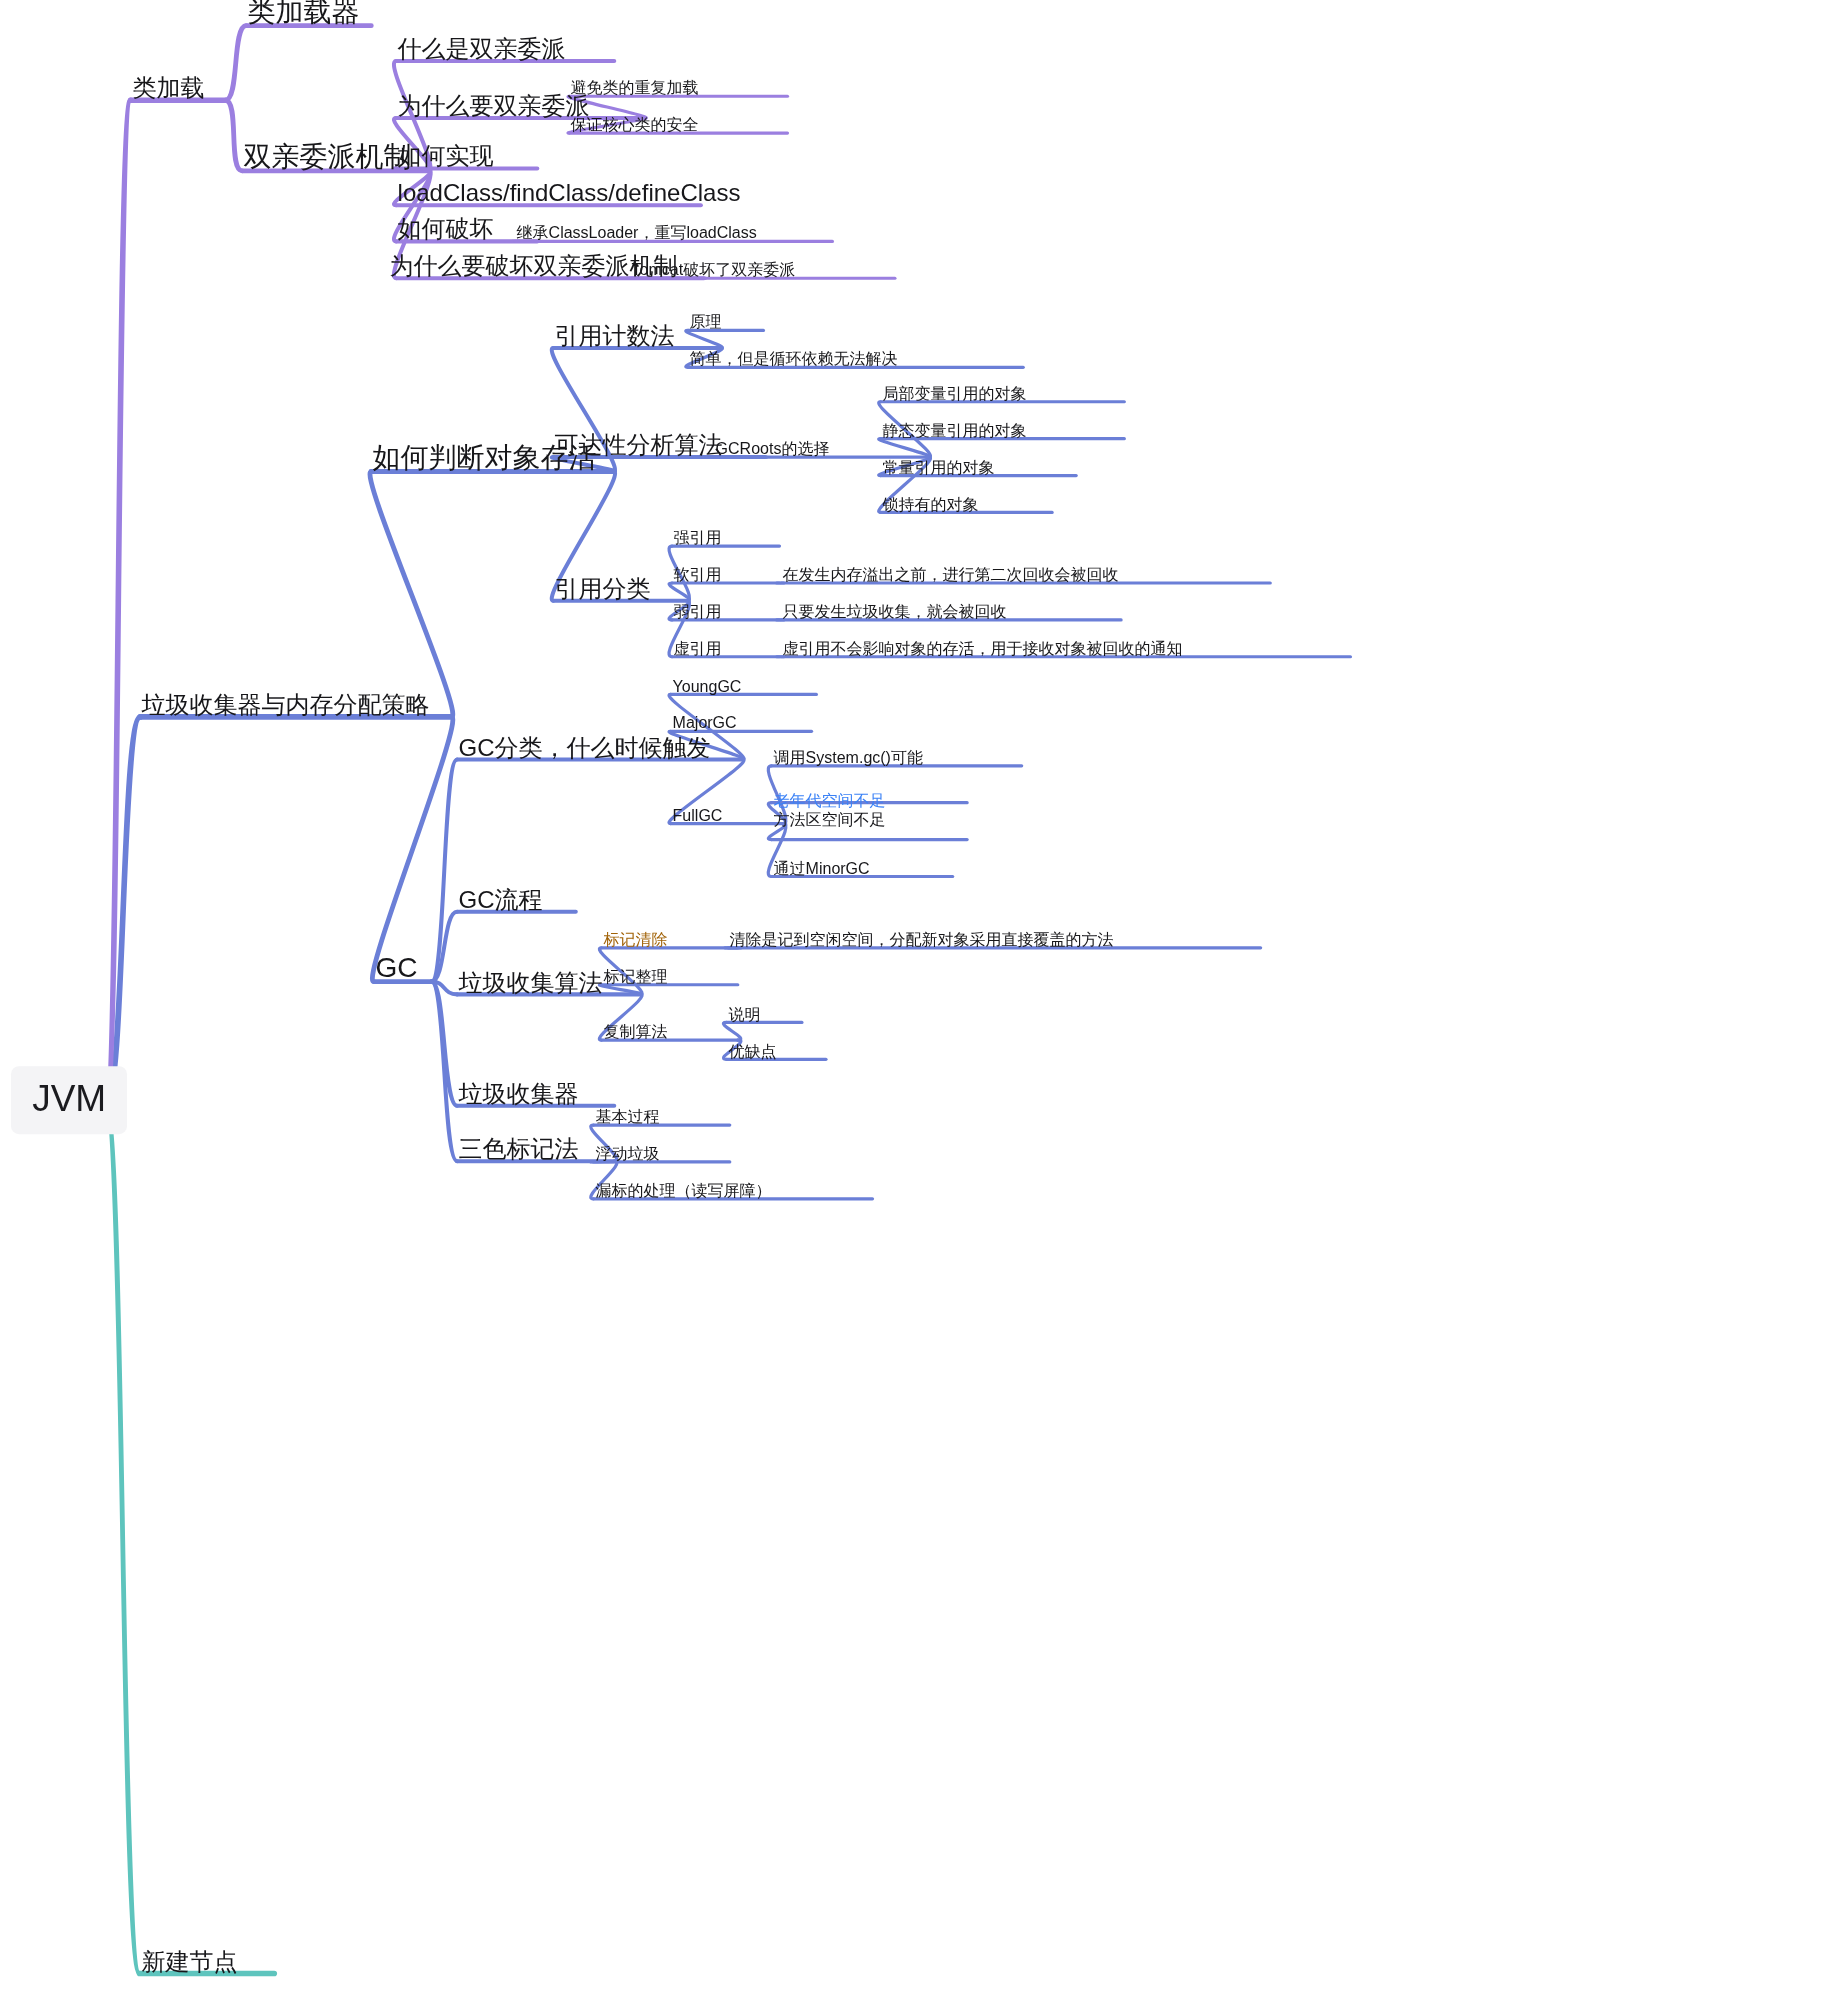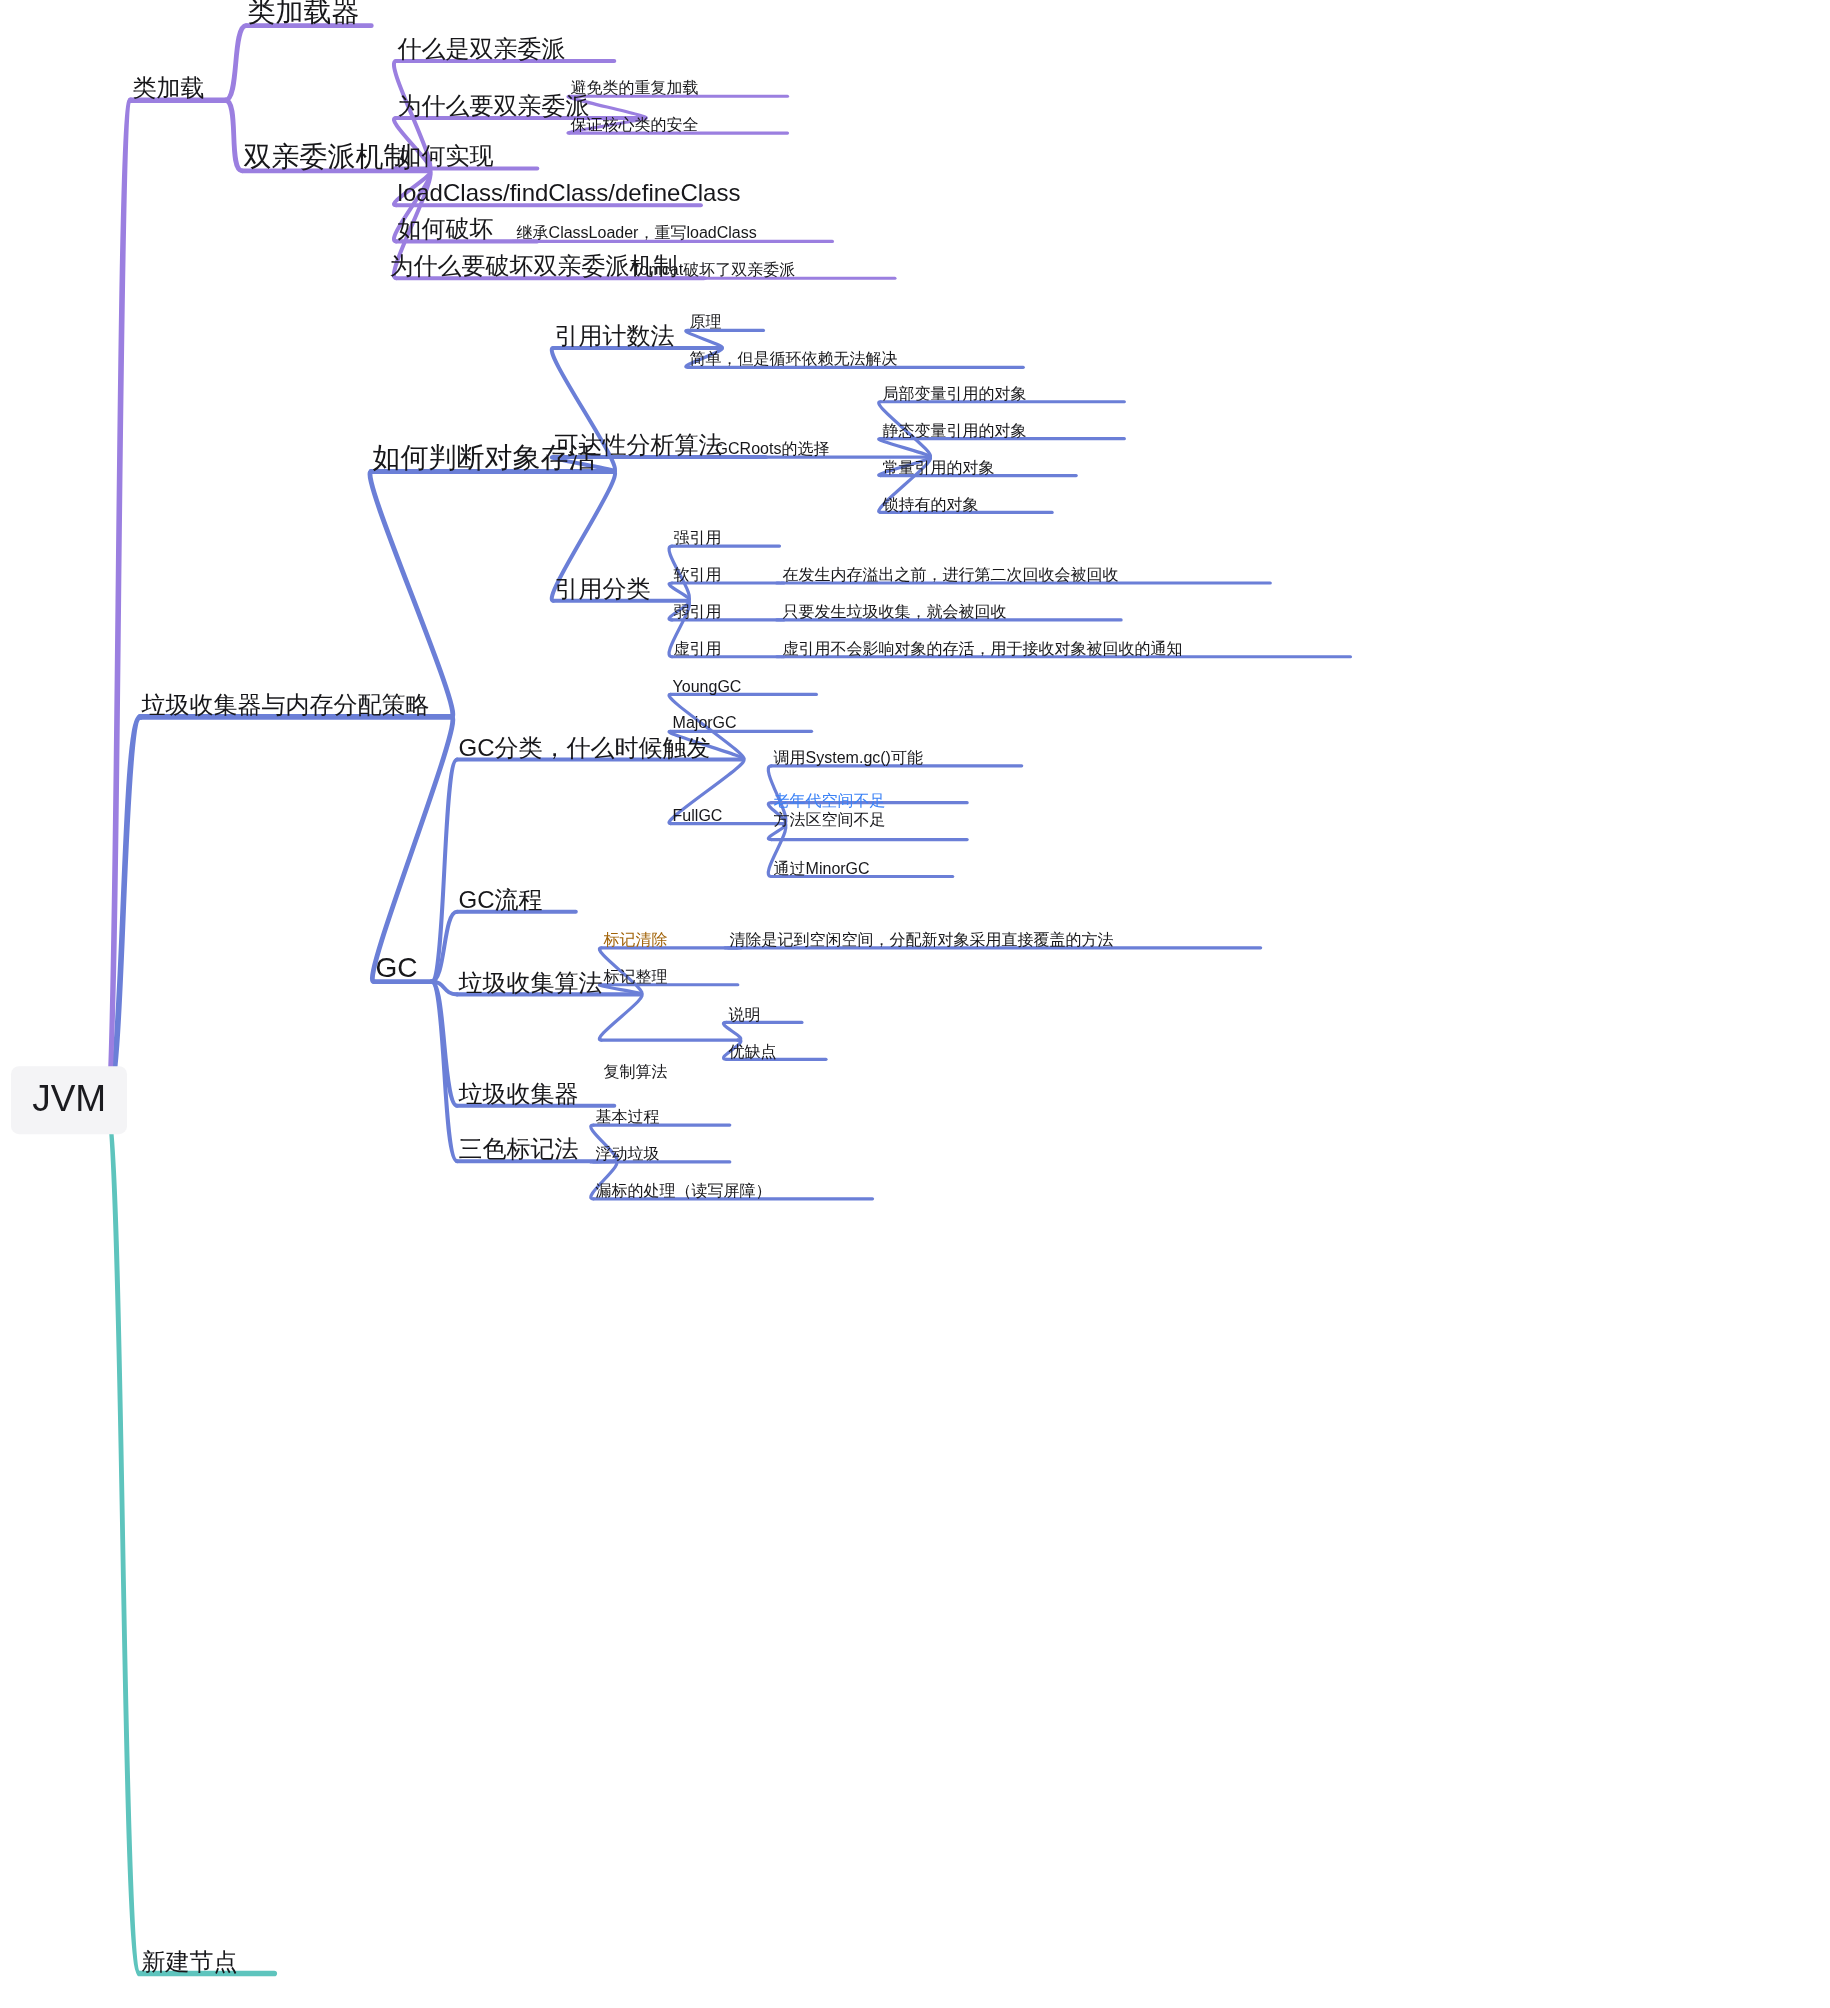--- a/index.html
+++ b/index.html
@@ -177,21 +177,21 @@
       <div class="node lvl4" style="left: 671px; top: 824px; color: rgb(23, 23, 26);">FullGC</div>
       <div class="node lvl4" style="left: 772px; top: 766px; color: rgb(23, 23, 26); text-align: center;">调用System.gc()可能</div>
       <div class="node lvl4" style="left: 772px; top: 809px; color: #3b82f6; text-align: right;">老年代空间不足</div>
       <div class="node lvl4" style="left: 772px; top: 828px; color: rgb(23, 23, 26);">方法区空间不足</div>
       <div class="node lvl4" style="left: 772px; top: 877px; color: rgb(23, 23, 26);">通过MinorGC</div>
       <div class="node lvl3" style="left: 457px; top: 912px; color: rgb(23, 23, 26);">GC流程</div>
       <div class="node lvl3" style="left: 457px; top: 995px; color: rgb(23, 23, 26);">垃圾收集算法</div>
       <div class="node lvl4" style="left: 602px; top: 948px; color: #a16207;">标记清除</div>
       <div class="node lvl4" style="left: 728px; top: 948px; color: rgb(23, 23, 26);">清除是记到空闲空间，分配新对象采用直接覆盖的方法</div>
       <div class="node lvl4" style="left: 602px; top: 985px; color: rgb(23, 23, 26);">标记整理</div>
-      <div class="node lvl4" style="left: 602px; top: 1040px; color: rgb(23, 23, 26); margin-top: 40px;">复制算法</div>
+      <div class="node lvl4" style="left: 602px; top: 1040px; color: rgb(23, 23, 26);">复制算法</div>
       <div class="node lvl4" style="left: 727px; top: 1023px; color: rgb(23, 23, 26);">说明</div>
       <div class="node lvl4" style="left: 727px; top: 1060px; color: rgb(23, 23, 26);">优缺点</div>
       <div class="node lvl3" style="left: 457px; top: 1106px; color: rgb(23, 23, 26);">垃圾收集器</div>
       <div class="node lvl3" style="left: 457px; top: 1161px; color: rgb(23, 23, 26);">三色标记法</div>
       <div class="node lvl4" style="left: 594px; top: 1125px; color: rgb(23, 23, 26);">基本过程</div>
       <div class="node lvl4" style="left: 594px; top: 1162px; color: rgb(23, 23, 26);">浮动垃圾</div>
       <div class="node lvl4" style="left: 594px; top: 1199px; color: rgb(23, 23, 26);">漏标的处理（读写屏障）</div>
       <div class="node lvl1" style="left: 140px; top: 1974px; color: rgb(23, 23, 26);">新建节点</div>
     </div>
 </div>

